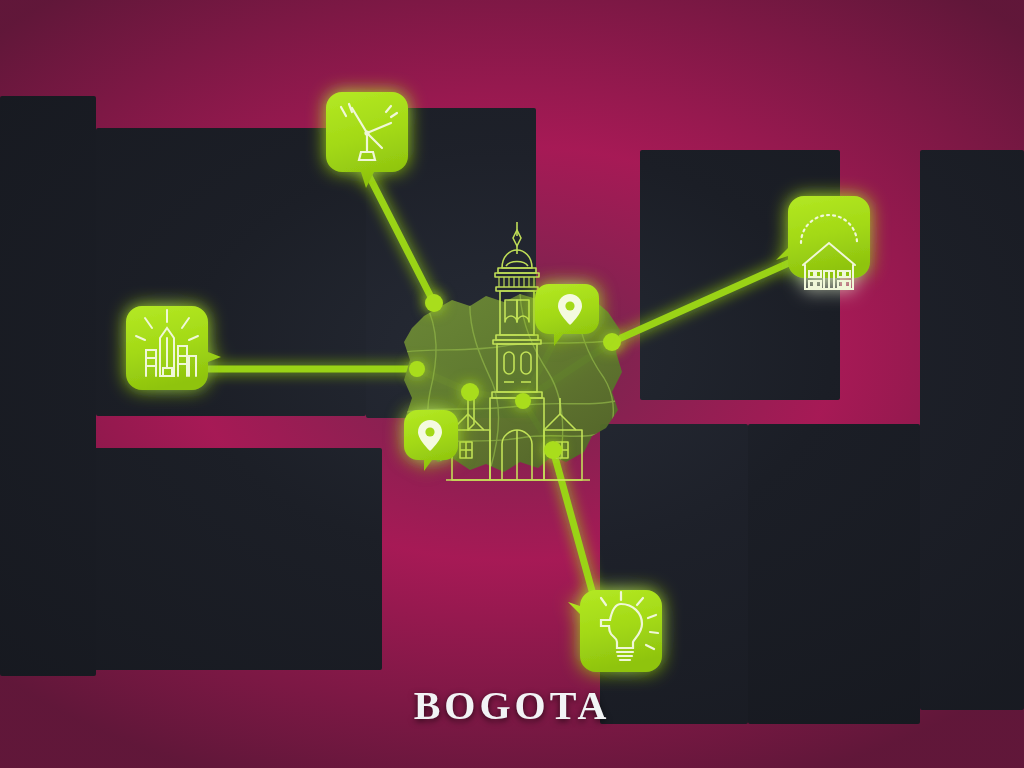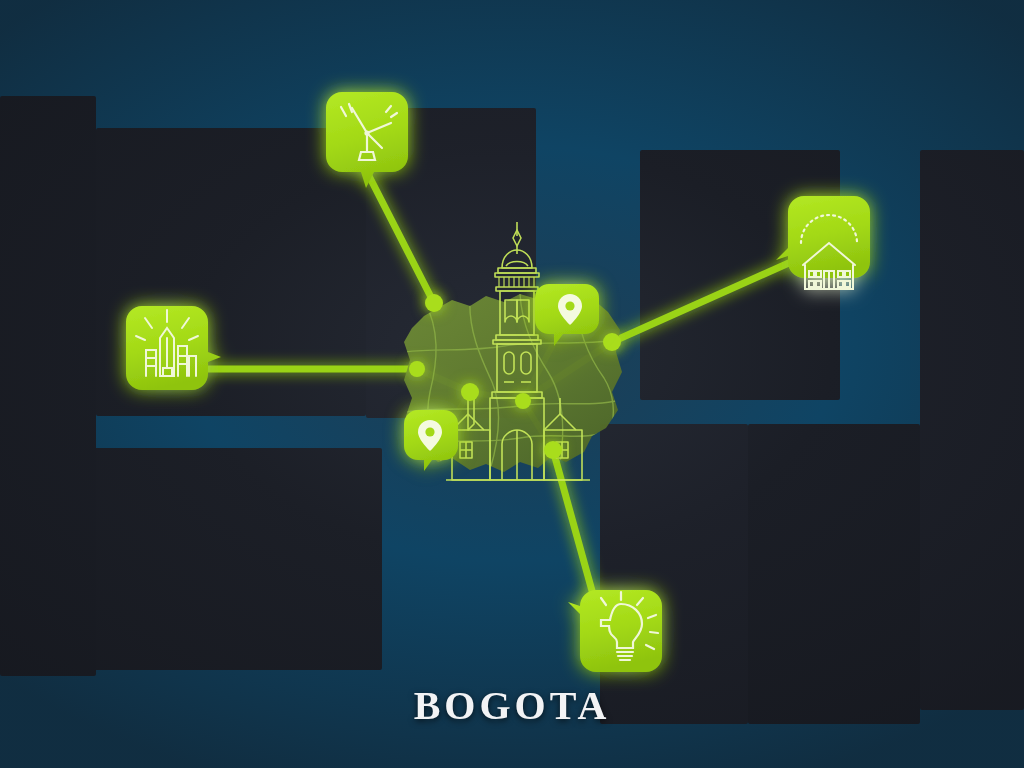--- a/index.html
+++ b/index.html
@@ -11,21 +11,21 @@
   body {
     width: 1024px;
     height: 768px;
     overflow: hidden;
     font-family: "Liberation Sans", sans-serif;
   }
   #stage {
     position: relative;
     width: 1024px;
     height: 768px;
-    background: #0c4a6e;
+    background: #be185d;
     overflow: hidden;
   }
 
   
   .bg-layer {
     position: absolute;
     inset: 0;
     z-index: 0;
   }
   .bg-panel {

